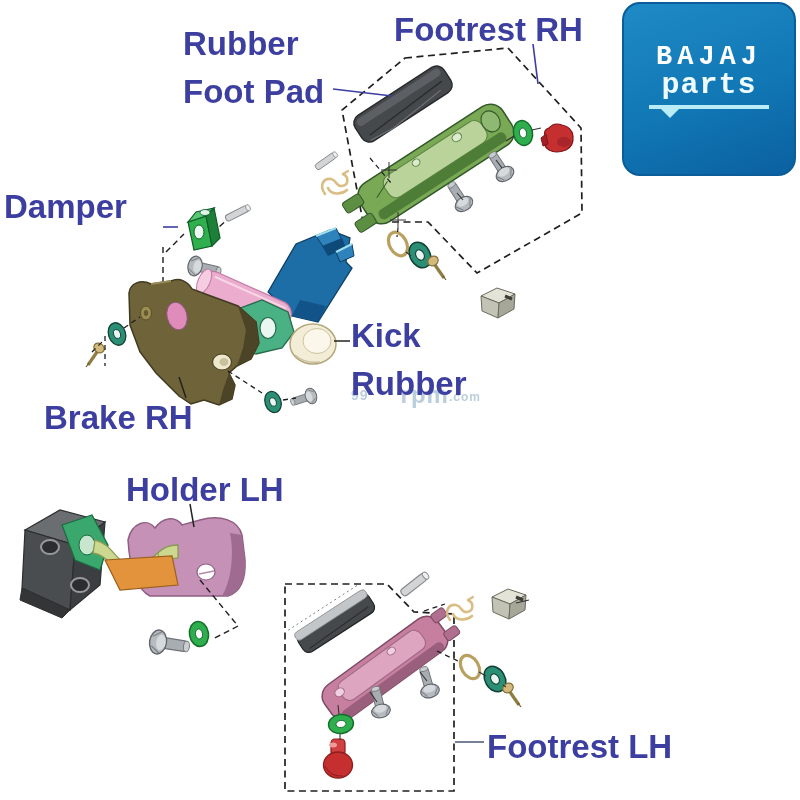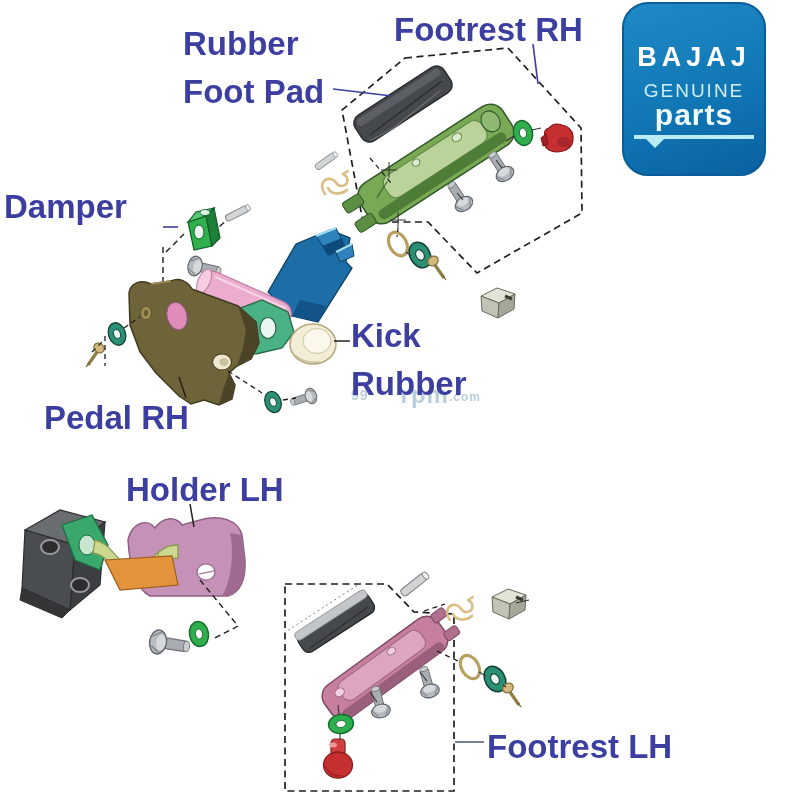--- a/index.html
+++ b/index.html
@@ -14,24 +14,24 @@
   }
   .lbl.two{line-height:46px;}
   .watermark{
     position:absolute;left:351px;top:381px;z-index:3;color:#a9c2d3;opacity:.8;
     white-space:nowrap;font-weight:bold;letter-spacing:1px;
   }
   .wm-sm{font-size:14px;vertical-align:3px;}
   .wm-lg{font-size:24px;margin-left:32px;}
   .wm-xs{font-size:12px;vertical-align:2px;}
   .logo{
-    position:absolute;left:622px;top:2px;width:144px;height:174px;z-index:5;
-    border-radius:26px;border:2px solid #0a5d98;box-sizing:border-box;
+    position:absolute;left:622px;top:2px;width:174px;height:174px;z-index:5;
+    border-radius:18px;border:2px solid #0a5d98;box-sizing:border-box;
     background:linear-gradient(160deg,#1e8ac6 0%,#1177b5 55%,#0b60a0 100%);
-    text-align:center;color:#fff;
+    text-align:center;color:#fff;font-family:Liberation Mono, monospace;
   }
   .logo-brand{margin-top:38px;font-size:27px;font-weight:bold;letter-spacing:5px;color:#ffffff;}
   .logo-genuine{margin-top:7px;font-size:19px;letter-spacing:2px;color:#cfeef8;}
   .logo-parts{margin-top:-4px;font-size:30px;font-weight:bold;letter-spacing:1px;color:#eefcff;}
   .logo-rule{position:relative;margin:3px auto 0 auto;width:120px;height:4px;background:#b9ecf6;}
   .logo-arrow{
     position:absolute;left:12px;top:4px;width:0;height:0;
     border-left:9px solid transparent;border-right:9px solid transparent;
     border-top:9px solid #b9ecf6;
   }
@@ -272,28 +272,27 @@
 <div class="watermark"><span class="wm-sm">99</span><span class="wm-lg">rpm</span><span class="wm-xs">.com</span></div>
 
 <div class="lbl" style="left:183px;top:20px;line-height:48px;">
   <div>Rubber</div>
   <div>Foot Pad</div>
 </div>
 <div class="lbl" style="left:394px;top:6px;">Footrest RH</div>
 <div class="lbl two" style="left:4px;top:184px;">
   <div>Damper</div>
 </div>
-<div class="lbl" style="left:44px;top:394px;">Pedal RH</div>
+<div class="lbl" style="left:44px;top:394px;">Brake RH</div>
 <div class="lbl" style="left:351px;top:312px;line-height:48px;">
   <div>Kick</div>
   <div>Rubber</div>
 </div>
 <div class="lbl" style="left:126px;top:466px;">Holder LH</div>
 <div class="lbl" style="left:487px;top:723px;">Footrest LH</div>
 
 <div class="logo">
   <div class="logo-brand">BAJAJ</div>
-  <div class="logo-genuine">GENUINE</div>
   <div class="logo-parts">parts</div>
   <div class="logo-rule">
       <span class="logo-arrow"></span>
     </div>
 </div>
 
 </body></html>

